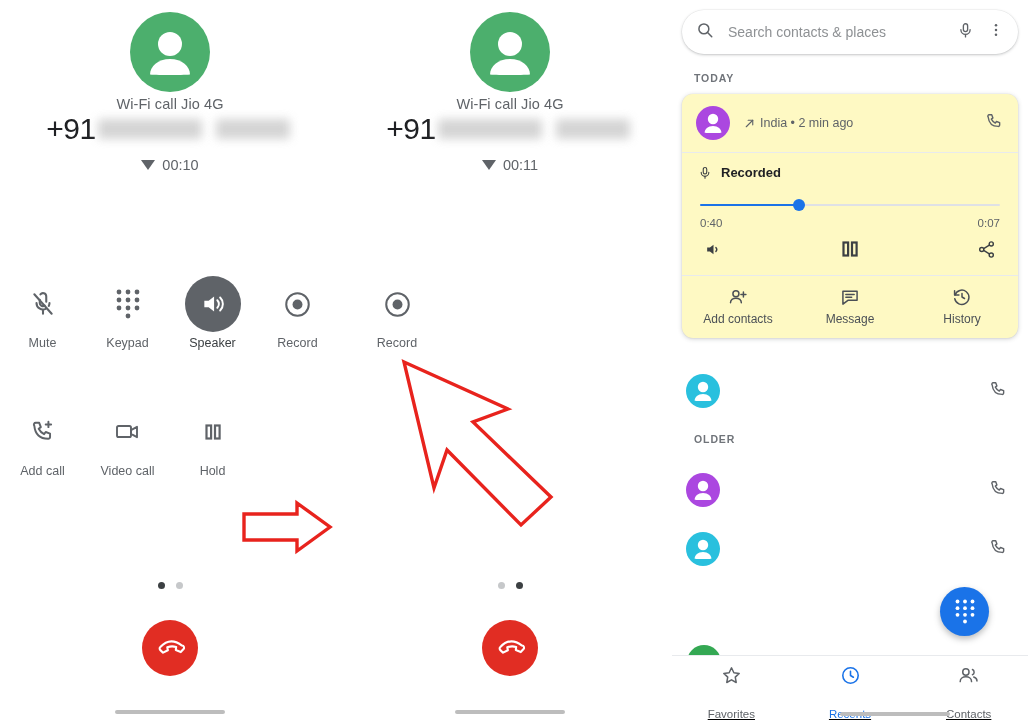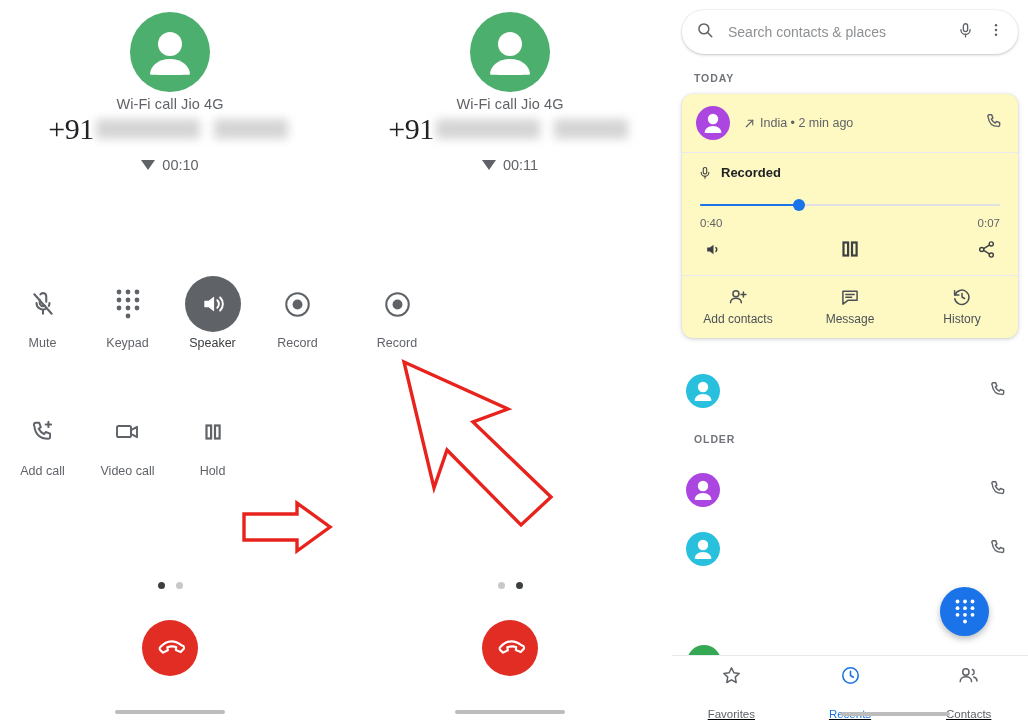--- a/index.html
+++ b/index.html
@@ -23,21 +23,21 @@
   }
   .avatar-big svg { display: block; width: 80px; height: 80px; }
 
   .carrier-line {
     position: absolute; top: 96px; left: 0; width: 100%;
     text-align: center; font-size: 14.5px; color: #5f6368; letter-spacing: .1px;
   }
 
   .number-row {
     position: absolute; top: 112px; left: 0; width: 100%;
-    display: flex; align-items: center; justify-content: center; font-family: Liberation Serif, serif;
+    display: flex; align-items: center; justify-content: center;
   }
   .number-prefix { font-size: 30px; color: #202124; letter-spacing: -0.5px; }
   .number-blur {
     height: 32px; width: 196px; margin-left: 2px;
     display: flex; gap: 14px; align-items: center;
   }
   .blur-chunk {
     background: #c9c9c9; border-radius: 3px; height: 20px;
     filter: blur(5px); opacity: .78;
   }

